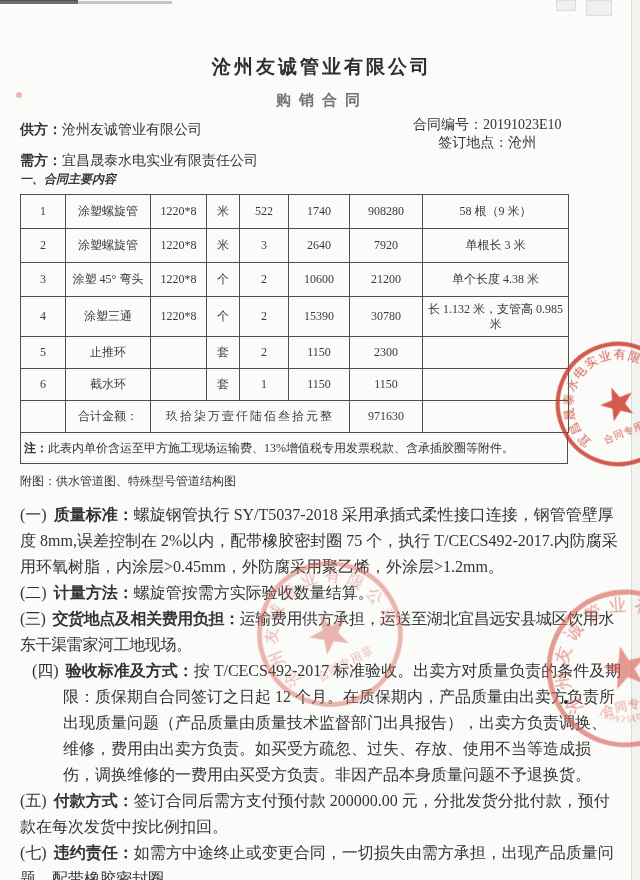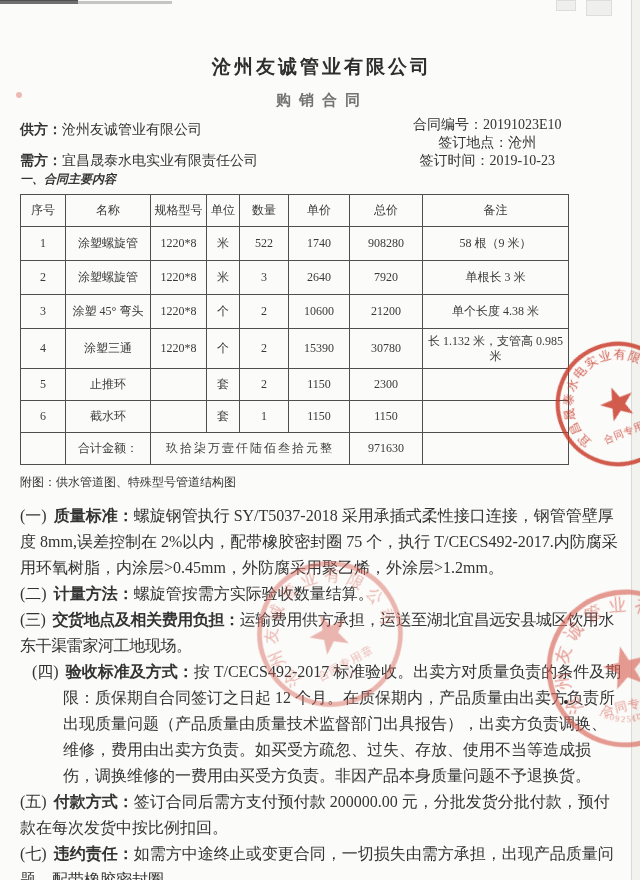--- a/index.html
+++ b/index.html
@@ -87,48 +87,37 @@
 
     <h1 class="company-title">沧州友诚管业有限公司</h1>
     <h2 class="doc-title">购销合同</h2>
 
     <div class="meta">
       <div class="m-left1"><span class="label-b">供方：</span><span>沧州友诚管业有限公司</span></div>
       <div class="m-left2"><span class="label-b">需方：</span><span>宜昌晟泰水电实业有限责任公司</span></div>
       <div class="m-right">
         <div><span>合同编号：</span><span>20191023E10</span></div>
         <div><span>签订地点：</span><span>沧州</span></div>
-        <div><span>签订时间：</span><span>2019-10-23</span></div>
       </div>
     </div>
 
     <p class="sec-heading s1h">一、合同主要内容</p>
 
     <table class="items">
       <colgroup>
         <col style="width:45px">
           <col style="width:85px">
           <col style="width:56px">
           <col style="width:33px">
         <col style="width:49px">
           <col style="width:61px">
           <col style="width:73px">
           <col style="width:146px">
       </colgroup>
       <tbody>
-          <tr class="h">
-        <th>序号</th>
-        <th>名称</th>
-        <th>规格型号</th>
-        <th>单位</th>
-        <th>数量</th>
-        <th>单价</th>
-        <th>总价</th>
-        <th>备注</th>
-      </tr>
       <tr class="r">
         <td>1</td>
         <td>涂塑螺旋管</td>
         <td>1220*8</td>
         <td>米</td>
         <td>522</td>
         <td>1740</td>
         <td>908280</td>
         <td>58 根（9 米）</td>
       </tr>
@@ -185,20 +174,21 @@
       <tr class="tr-total">
         <td></td>
         <td>合计金额：</td>
         <td colspan="4" class="cap-amount">玖拾柒万壹仟陆佰叁拾元整</td>
         <td>971630</td>
         <td></td>
       </tr>
     </tbody>
       </table>
 
+    <div class="note-box"><span class="label-b">注：</span><span>此表内单价含运至甲方施工现场运输费、13%增值税专用发票税款、含承插胶圈等附件。</span></div>
 
     <p class="attachment"><span>附图：</span><span>供水管道图、特殊型号管道结构图</span></p>
 
 
     <div class="clauses">
       <p class="clause"><span class="cl-marker">(一)</span><span class="cl-label">质量标准：</span><span class="cl-text">螺旋钢管执行 SY/T5037-2018 采用承插式柔性接口连接，钢管管壁厚度 8mm,误差控制在 2%以内，配带橡胶密封圈 75 个，执行 T/CECS492-2017.内防腐采用环氧树脂，内涂层&gt;0.45mm，外防腐采用聚乙烯，外涂层&gt;1.2mm。</span></p>
       <p class="clause"><span class="cl-marker">(二)</span><span class="cl-label">计量方法：</span><span class="cl-text">螺旋管按需方实际验收数量结算。</span></p>
       <p class="clause tight"><span class="cl-marker">(三)</span><span class="cl-label">交货地点及相关费用负担：</span><span class="cl-text">运输费用供方承担，运送至湖北宜昌远安县城区饮用水东干渠雷家河工地现场。</span></p>
       <p class="clause hang"><span class="cl-marker">(四)</span><span class="cl-label">验收标准及方式：</span><span class="cl-text">按 T/CECS492-2017 标准验收。出卖方对质量负责的条件及期限：质保期自合同签订之日起 12 个月。在质保期内，产品质量由出卖方负责所出现质量问题（产品质量由质量技术监督部门出具报告），出卖方负责调换、维修，费用由出卖方负责。如买受方疏忽、过失、存放、使用不当等造成损伤，调换维修的一费用由买受方负责。非因产品本身质量问题不予退换货。</span></p>
       <p class="clause"><span class="cl-marker">(五)</span><span class="cl-label">付款方式：</span><span class="cl-text">签订合同后需方支付预付款 200000.00 元，分批发货分批付款，预付款在每次发货中按比例扣回。</span></p>

